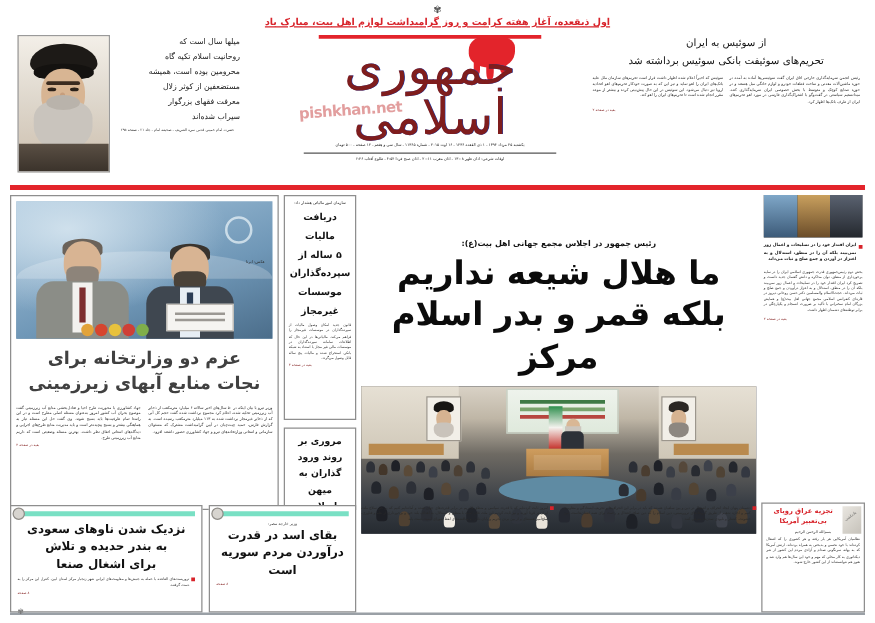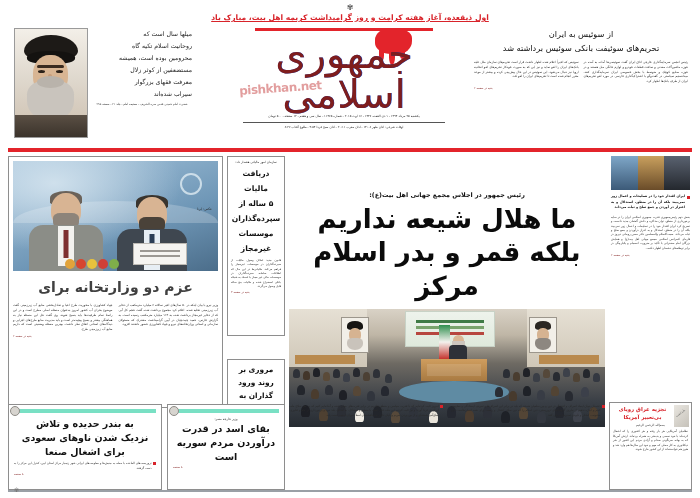--- a/index.html
+++ b/index.html
@@ -171,21 +171,21 @@
 
   
   .tax-col{position:absolute;left:219px;top:0;width:58px;height:180px;border:0.7px solid #8e8e8e;box-sizing:border-box;padding:3px;}
   .tax-kicker{font-size:3.1px;line-height:1.5;text-align:center;color:#222;}
   .tax-head{
     margin-top:2px;text-align:center;font-size:7.6px;line-height:1.72;
     font-weight:bold;color:#111;letter-spacing:-0.2px;
   }
   .tax-body{margin-top:3px;font-size:2.8px;line-height:1.55;text-align:justify;color:#2a2a2a;}
 
-  .free-col{position:absolute;left:219px;top:203px;width:58px;height:66px;border:0.7px solid #8e8e8e;box-sizing:border-box;padding:4px;}
+  .free-col{position:absolute;left:219px;top:186px;width:58px;height:66px;border:0.7px solid #8e8e8e;box-sizing:border-box;padding:4px;}
   .free-head{text-align:center;font-size:7.4px;line-height:1.75;font-weight:bold;color:#111;}
   .free-cont{margin-top:3px;font-size:2.8px;color:#8a2d2d;text-align:left;}
 
   
   .main-col{position:absolute;left:281px;top:0;width:316px;height:252px;margin-top:33px;}
   .main-kicker{
     text-align:center;font-size:6.4px;font-weight:bold;color:#111;margin-top:2px;letter-spacing:-0.1px;
   }
   .main-head{
     text-align:center;font-size:26px;line-height:1.28;font-weight:bold;color:#0b0b0b;
@@ -271,21 +271,21 @@
   .footbar{position:absolute;left:8px;top:490px;width:684px;height:1.6px;background:#9aa0a6;}
   .footdot{position:absolute;left:14px;top:486px;font-size:6px;color:#777;}
 </style>
 </head>
 <body>
 
 <div class="page">
 
   <div class="ornament">✾</div>
 
-  <div class="slogan">اول ذیقعده، آغاز هفته کرامت و روز گرامیداشت کریمه اهل بیت، مبارک باد</div>
+  <div class="slogan">اول ذیقعده، آغاز هفته کرامت و روز گرامیداشت لوازم اهل بیت، مبارک باد</div>
 
   <div class="masthead-zone">
 
     <div class="portrait-block">
       <div class="portrait">
         <div class="bg"></div>
         <div class="turban"></div>
         <div class="face"></div>
         <div class="brow"></div>
           <div class="eyeL"></div>
@@ -359,20 +359,21 @@
           <i style="left:0;background:#e2a33a"></i>
             <i style="left:11px;background:#d6452f"></i>
           <i style="left:22px;background:#e8c23c"></i>
             <i style="left:33px;background:#cf3f36"></i>
           <i style="left:44px;background:#7fae4a"></i>
         </div>
         <div class="pw-card"></div>
         <div class="pw-caption">عکس: ایرنا</div>
       </div>
       <div class="left-head">عزم دو وزارتخانه برای</div>
+      <div class="left-head" style="margin-top:0">نجات منابع آبهای زیرزمینی</div>
       <div class="left-cols">
         <div>
           <div class="tiny just">وزیر نیرو با بیان اینکه در ۵۰ سال‌های اخیر سالانه ۶ میلیارد مترمکعب از ذخایر آب زیرزمینی تخلیه شده، اعلام کرد مجموع برداشت شده گفت حجم کل آبی که از ذخایر غیرمجاز برداشت شده به ۱۱۳ میلیارد مترمکعب رسیده است. به گزارش فارس، حمید چیت‌چیان در آیین گرامیداشت مشترک که مسئولان سازمانی و استانی وزارتخانه‌های نیرو و جهاد کشاورزی حضور داشتند افزود.</div>
         </div>
         <div>
           <div class="tiny just">جهاد کشاورزی با محوریت طرح احیا و تعادل‌بخشی منابع آب زیرزمینی گفت موضوع بحران آب کشور امروز به‌عنوان مسئله اصلی مطرح است و در این راستا تمام ظرفیت‌ها باید بسیج شوند. وی گفت حل این مسئله نیاز به هماهنگی بیشتر و بسیج پیچیده‌تر است و باید مدیریت منابع طرح‌های اجرایی و دیدگاه‌های استانی اتفاق نظر داشت. بهترین مسئله وضعیتی است که داریم منابع آب زیرزمینی طرح.</div>
           <div class="cont-red">بقیه در صفحه ۲</div>
         </div>
       </div>
     </div>
@@ -493,22 +494,22 @@
       <div class="rc-cont">بقیه در صفحه ۲</div>
     </div>
   </div>
 
   <div class="bottom">
 
     <div class="bbox box-yemen">
       <div class="bbar">
           <div class="knob"></div>
         </div>
+      <div class="bhead">نزدیک شدن ناوهای سعودی</div>
       <div class="bhead">به بندر حدیده و تلاش</div>
-      <div class="bhead">نزدیک شدن ناوهای سعودی</div>
       <div class="bhead">برای اشغال صنعا</div>
       <div class="bbody">تروریست‌های القاعده با حمله به جنبش‌ها و مقاومت‌های ایرانی شهر زنجبار مرکز استان ابین، کنترل این مرکز را به دست گرفتند.</div>
       <div class="bcont">۸ صفحه</div>
     </div>
 
     <div class="bbox box-syria">
       <div class="bbar">
           <div class="knob"></div>
         </div>
       <div class="bkick">وزیر خارجه مصر:</div>

